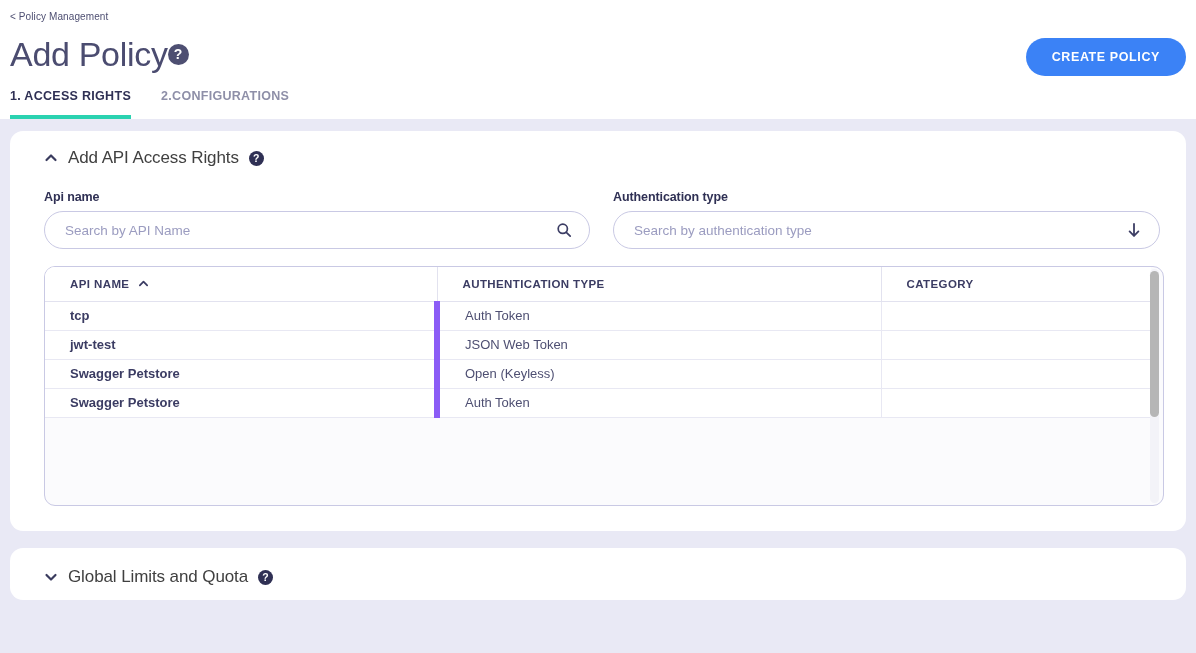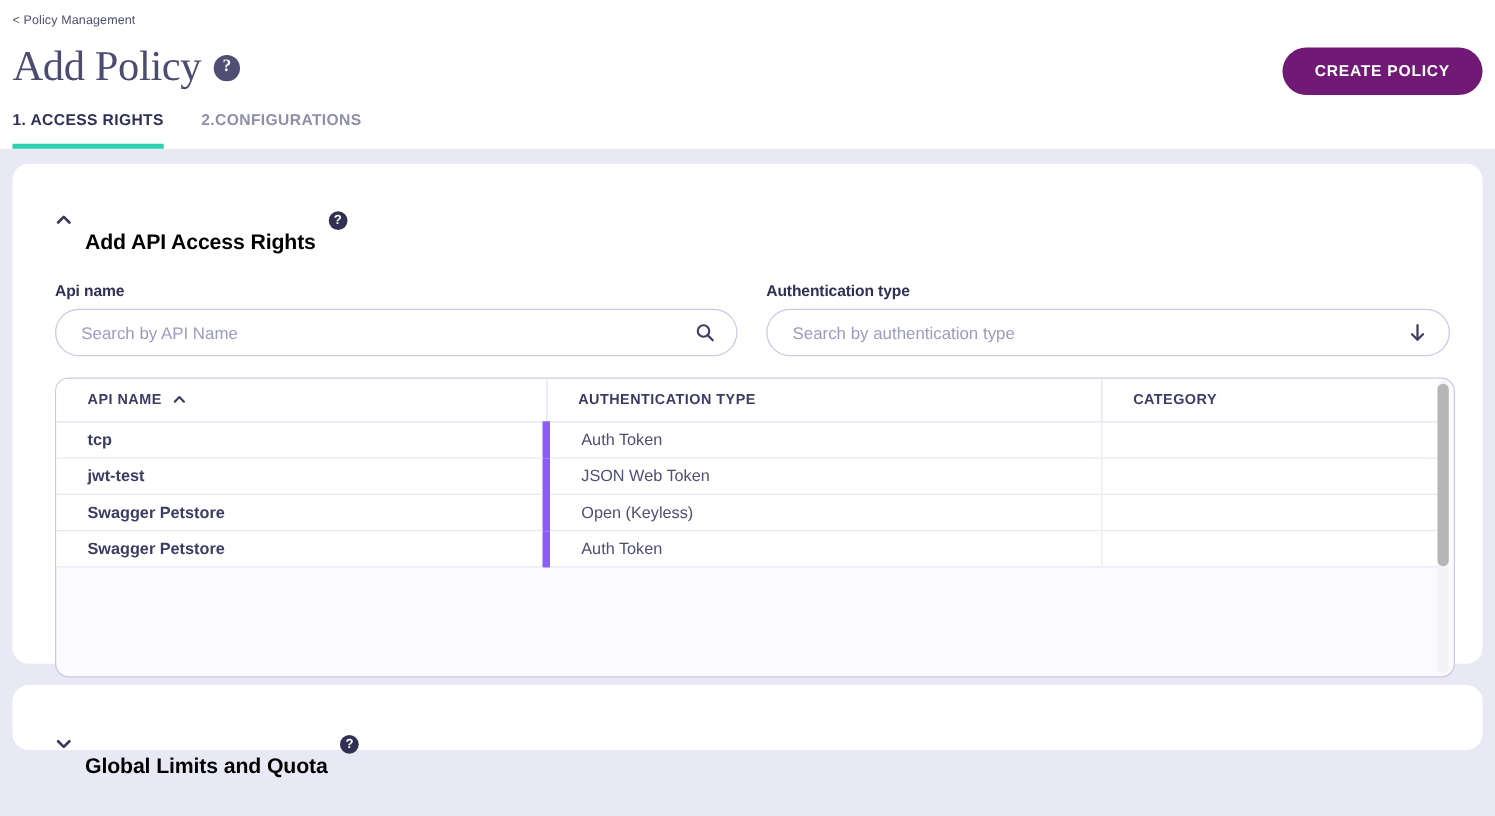--- a/index.html
+++ b/index.html
@@ -34,22 +34,20 @@
     letter-spacing: 0.1px;
     cursor: pointer;
   }
 
   .title-row {
     position: absolute;
     left: 10px;
     top: 33px;
     display: flex;
     align-items: center;
-    gap: 10px;
-    font-family: Liberation Serif, serif;
   }
 
   .page-title {
     font-size: 34px;
     font-weight: 400;
     color: #4b4c70;
     letter-spacing: -0.3px;
     line-height: 42px;
   }
 
@@ -76,21 +74,21 @@
   }
 
   .create-btn {
     position: absolute;
     right: 10px;
     top: 38px;
     height: 38px;
     padding: 0 26px;
     border: none;
     border-radius: 19px;
-    background: #701a75;
+    background: #3b82f6;
     color: #ffffff;
     font-family: inherit;
     font-size: 12.5px;
     font-weight: bold;
     letter-spacing: 0.6px;
     cursor: pointer;
   }
 
   
   .tabs {
@@ -142,24 +140,23 @@
   .chev {
     width: 14px;
     height: 14px;
     flex: 0 0 auto;
     color: #3a3b5e;
   }
   .chev svg { display: block; }
 
   .section-title {
     font-size: 17px;
-    font-weight: bold;
-    color: #000000;
+    font-weight: normal;
+    color: #404040;
     letter-spacing: -0.1px;
-    margin-top: 36px;
   }
 
   
   .filters {
     display: flex;
     gap: 23px;
     padding-top: 22px;
     padding-left: 8px;
   }
   .field { position: relative; }

